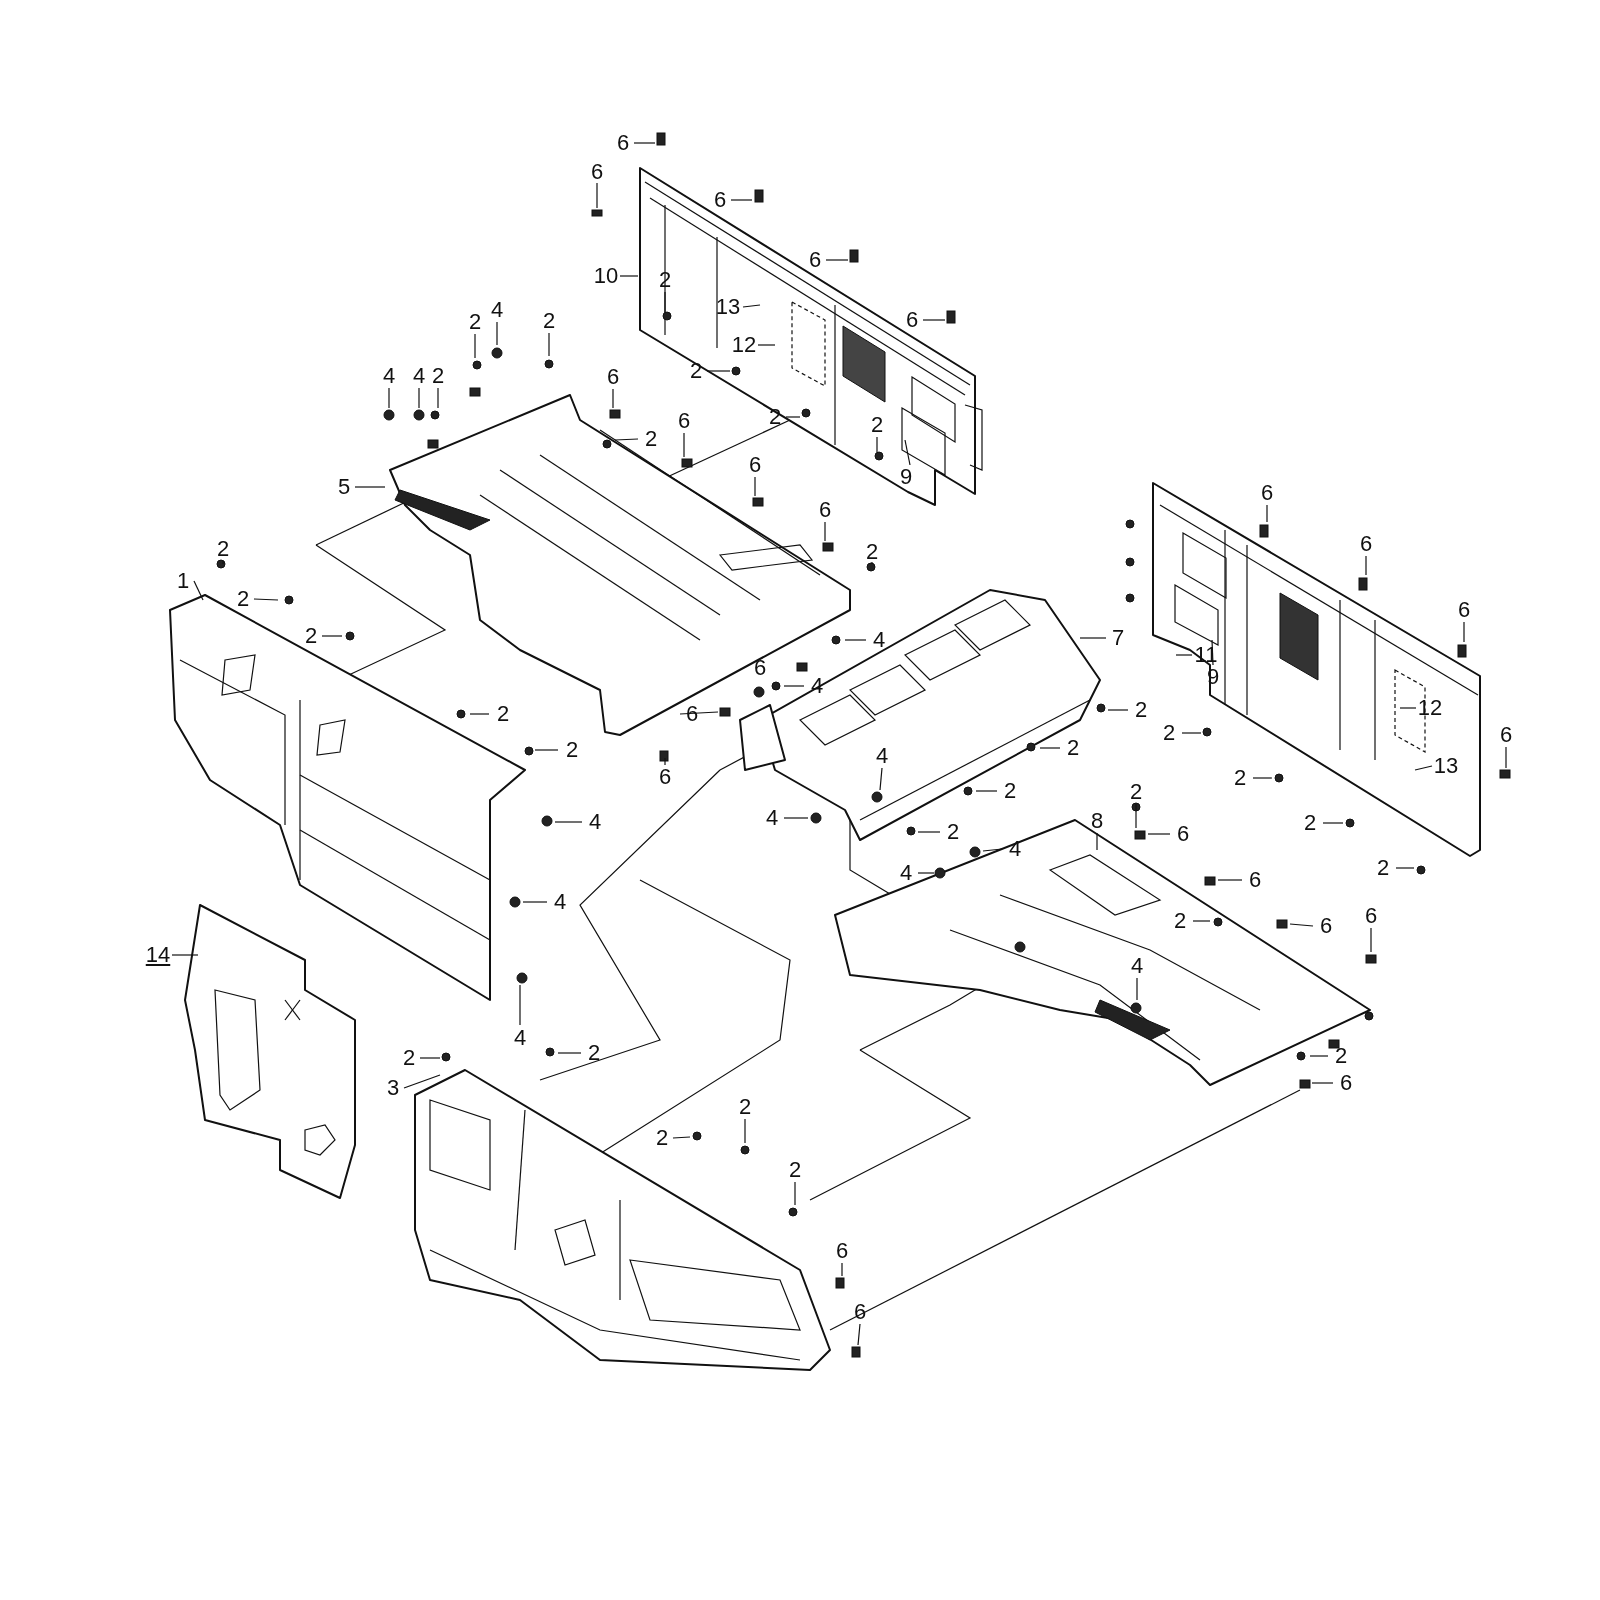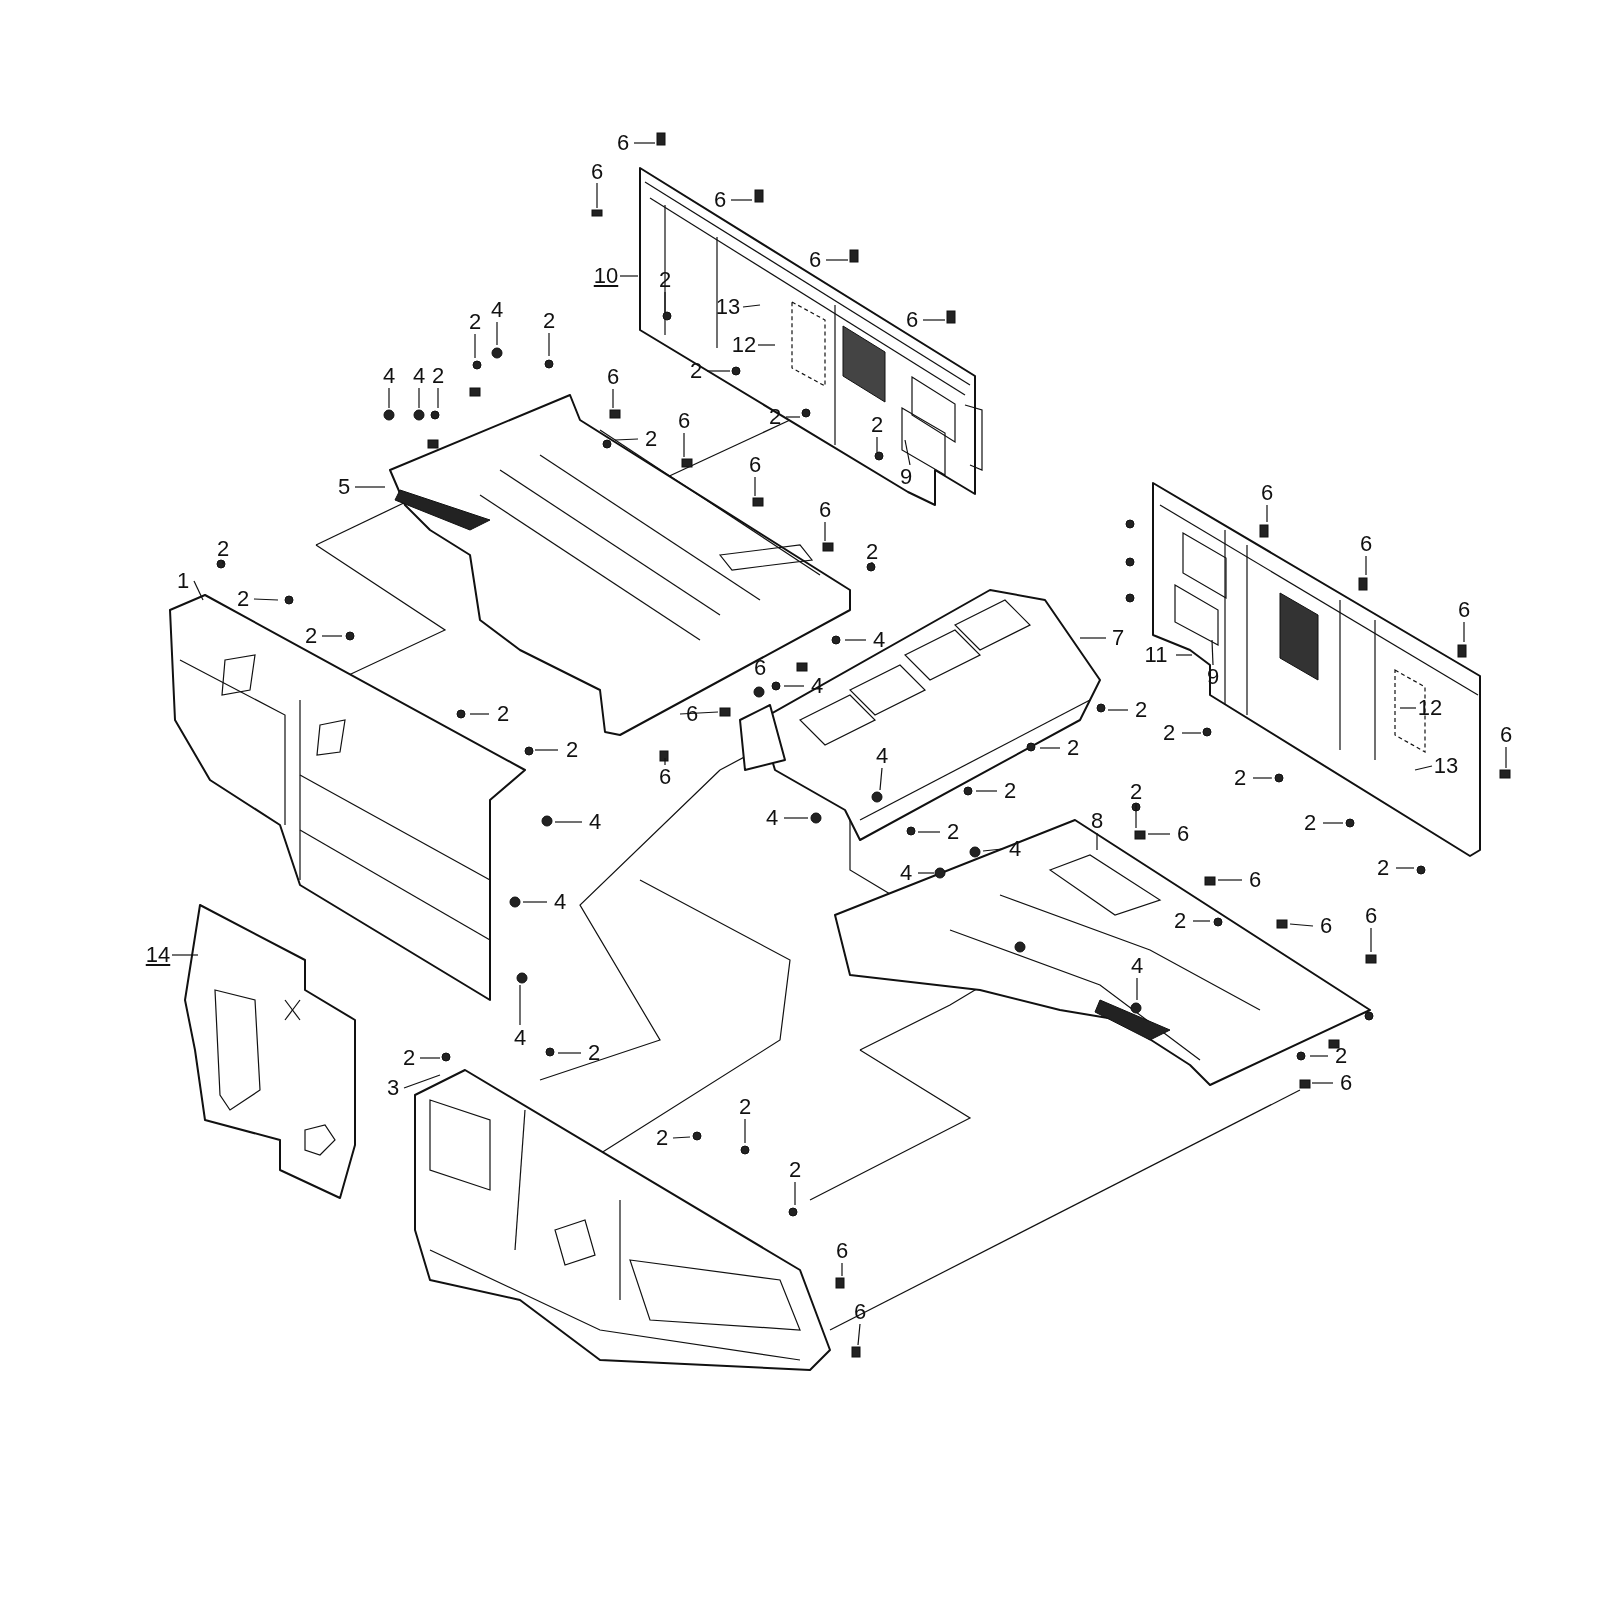--- a/index.html
+++ b/index.html
@@ -274,21 +274,21 @@
     <line x1="755" y1="477" x2="755" y2="496"></line>
         <line x1="825" y1="522" x2="825" y2="541"></line>
     <line x1="872" y1="564" x2="872" y2="562"></line>
   </g>
 </svg>
 
 <div id="labels">
       <span class="label" style="left: 623px; top: 143px;">6</span>
       <span class="label" style="left: 597px; top: 172px;">6</span>
       <span class="label" style="left: 720px; top: 200px;">6</span>
-      <span class="label" style="left: 606px; top: 276px; text-decoration: underline;">10</span>
+      <span class="label" style="left: 606px; top: 276px;">10</span>
       <span class="label" style="left: 815px; top: 260px;">6</span>
       <span class="label" style="left: 665px; top: 280px;">2</span>
       <span class="label" style="left: 728px; top: 307px;">13</span>
       <span class="label" style="left: 912px; top: 320px;">6</span>
       <span class="label" style="left: 744px; top: 345px;">12</span>
       <span class="label" style="left: 696px; top: 371px;">2</span>
       <span class="label" style="left: 775px; top: 417px;">2</span>
       <span class="label" style="left: 877px; top: 425px;">2</span>
       <span class="label" style="left: 906px; top: 477px;">9</span>
       <span class="label" style="left: 497px; top: 310px;">4</span>
@@ -322,21 +322,21 @@
       <span class="label" style="left: 1010px; top: 791px;">2</span>
       <span class="label" style="left: 772px; top: 818px;">4</span>
       <span class="label" style="left: 953px; top: 832px;">2</span>
       <span class="label" style="left: 595px; top: 822px;">4</span>
       <span class="label" style="left: 560px; top: 902px;">4</span>
       <span class="label" style="left: 520px; top: 1038px;">4</span>
       <span class="label" style="left: 158px; top: 955px; text-decoration: underline;">14</span>
       <span class="label" style="left: 1267px; top: 493px;">6</span>
       <span class="label" style="left: 1366px; top: 544px;">6</span>
       <span class="label" style="left: 1464px; top: 610px;">6</span>
-      <span class="label" style="left: 1156px; top: 655px;">11</span>
+      <span class="label" style="left: 1206px; top: 655px;">11</span>
       <span class="label" style="left: 1213px; top: 677px;">9</span>
       <span class="label" style="left: 1430px; top: 708px;">12</span>
       <span class="label" style="left: 1169px; top: 733px;">2</span>
       <span class="label" style="left: 1446px; top: 766px;">13</span>
       <span class="label" style="left: 1506px; top: 735px;">6</span>
       <span class="label" style="left: 1240px; top: 778px;">2</span>
       <span class="label" style="left: 1310px; top: 823px;">2</span>
       <span class="label" style="left: 1383px; top: 868px;">2</span>
       <span class="label" style="left: 1136px; top: 792px;">2</span>
       <span class="label" style="left: 1097px; top: 821px;">8</span>

